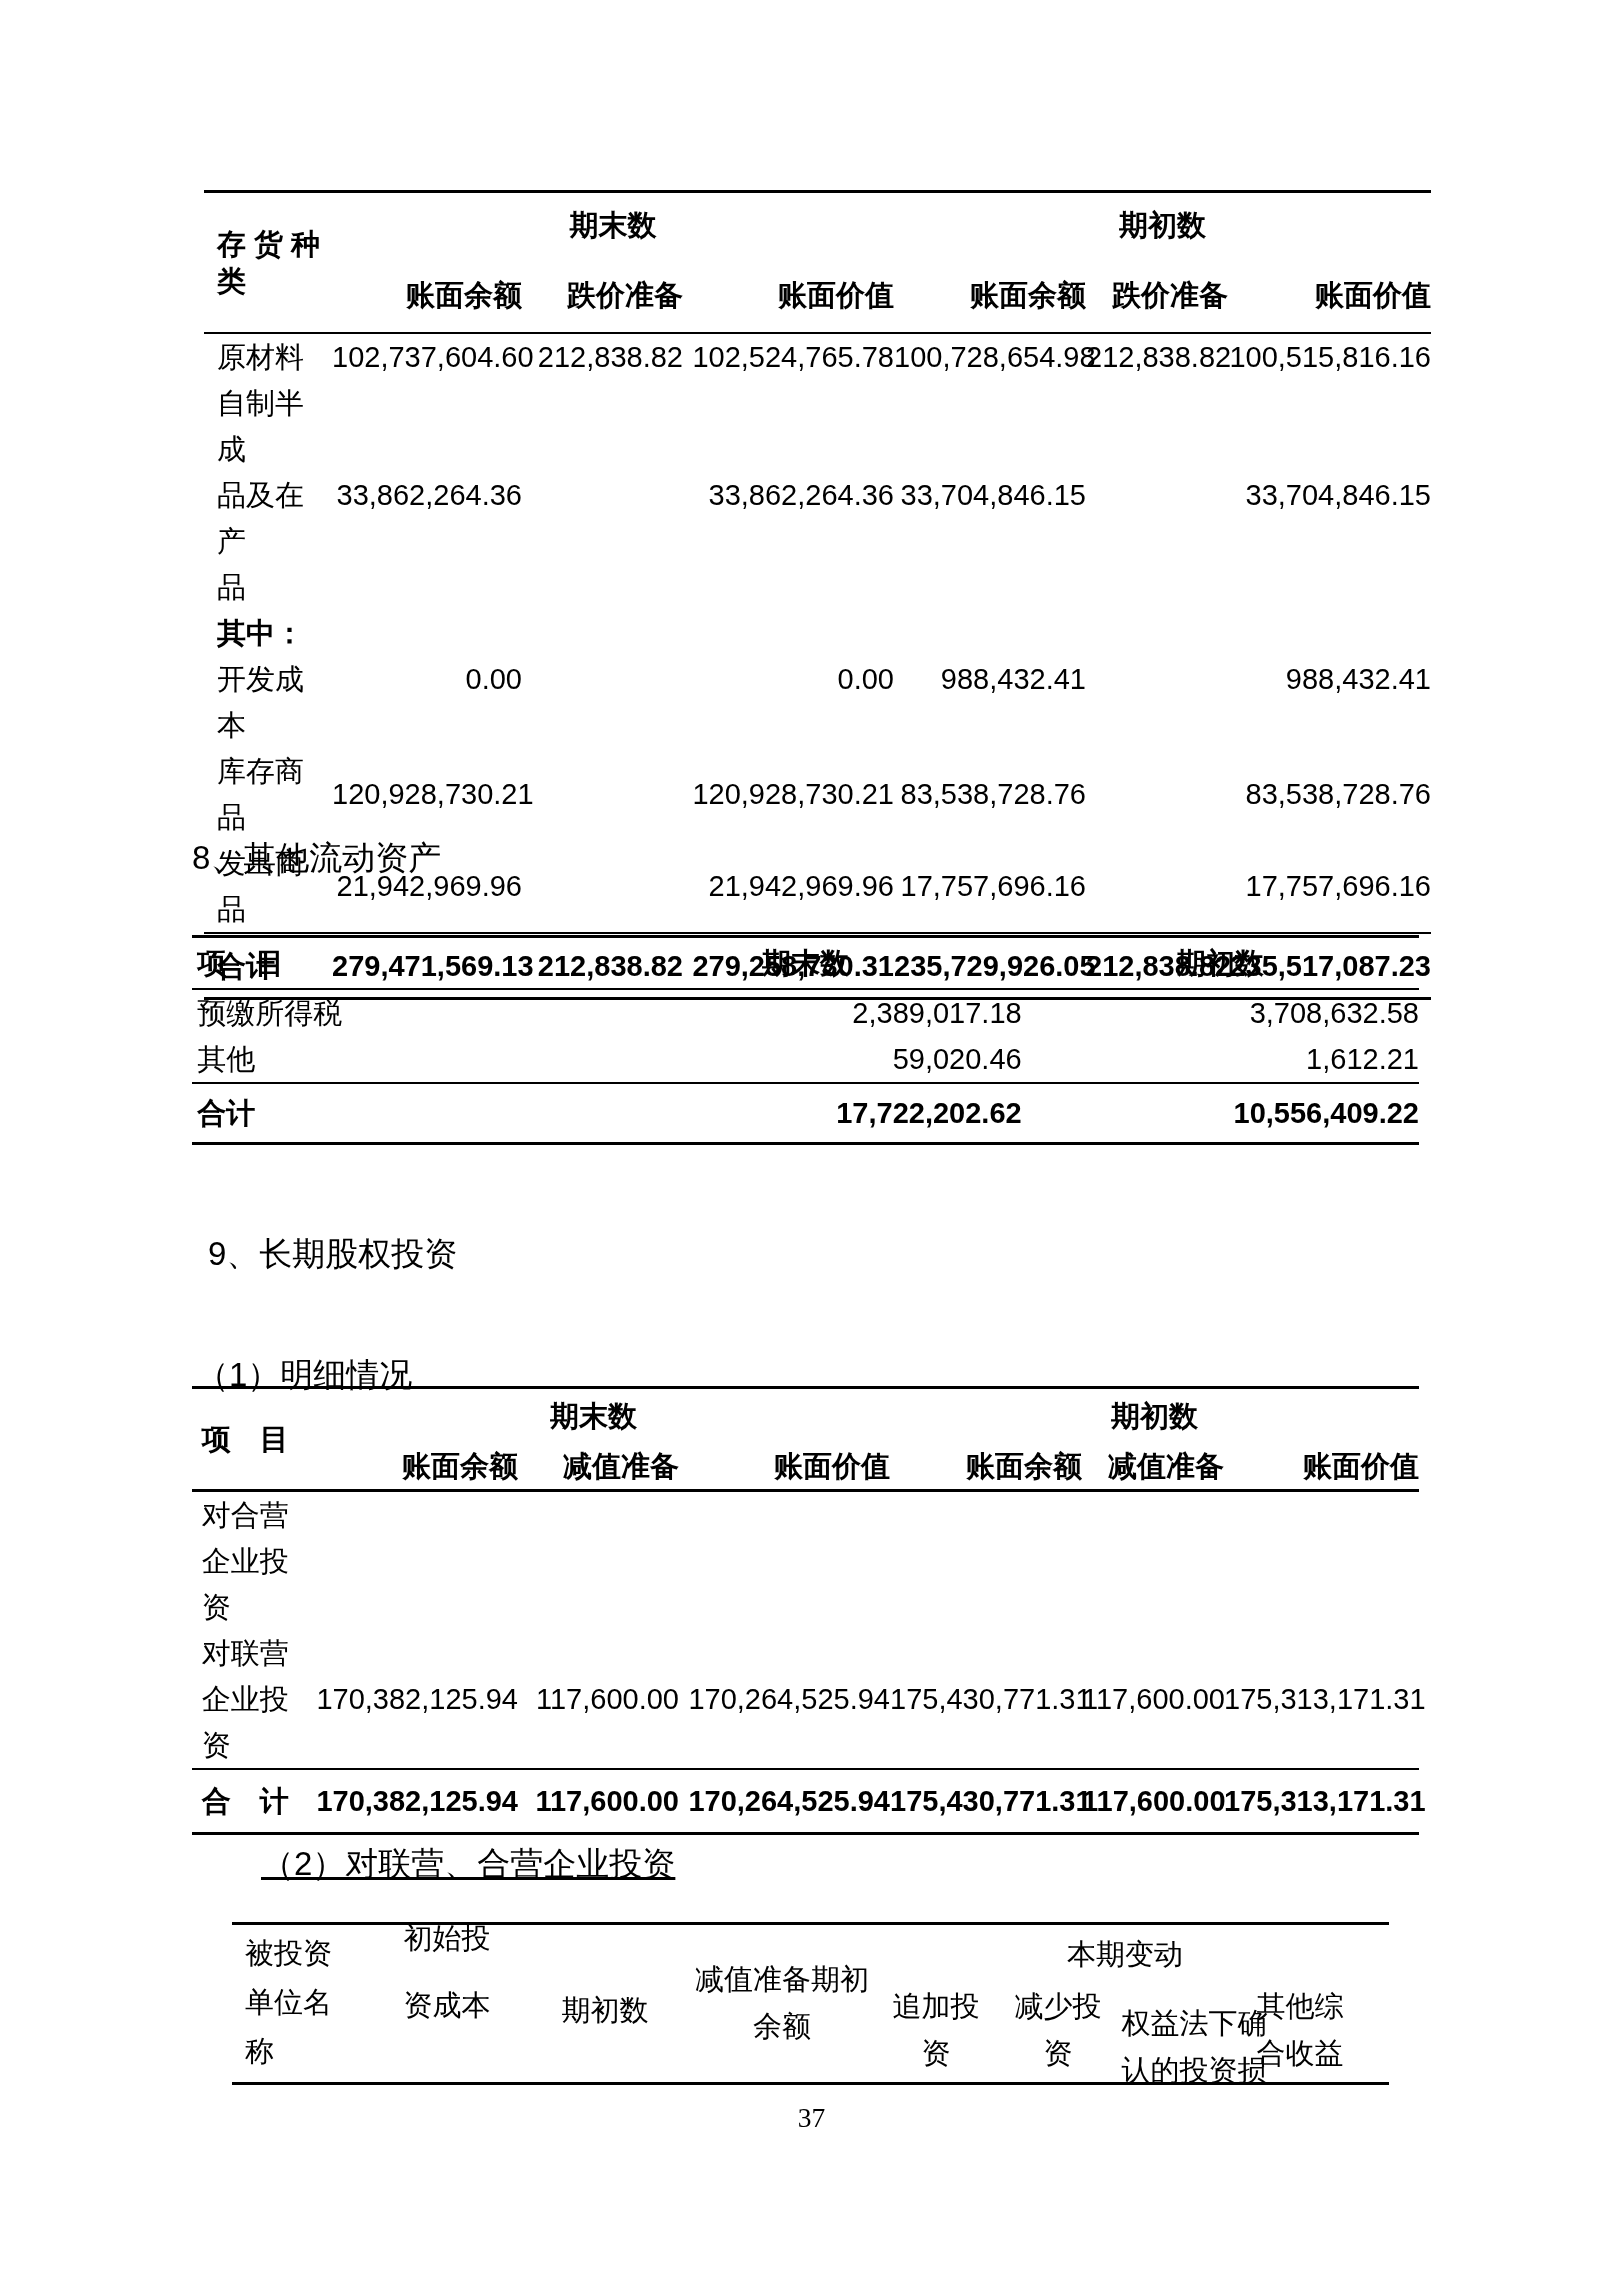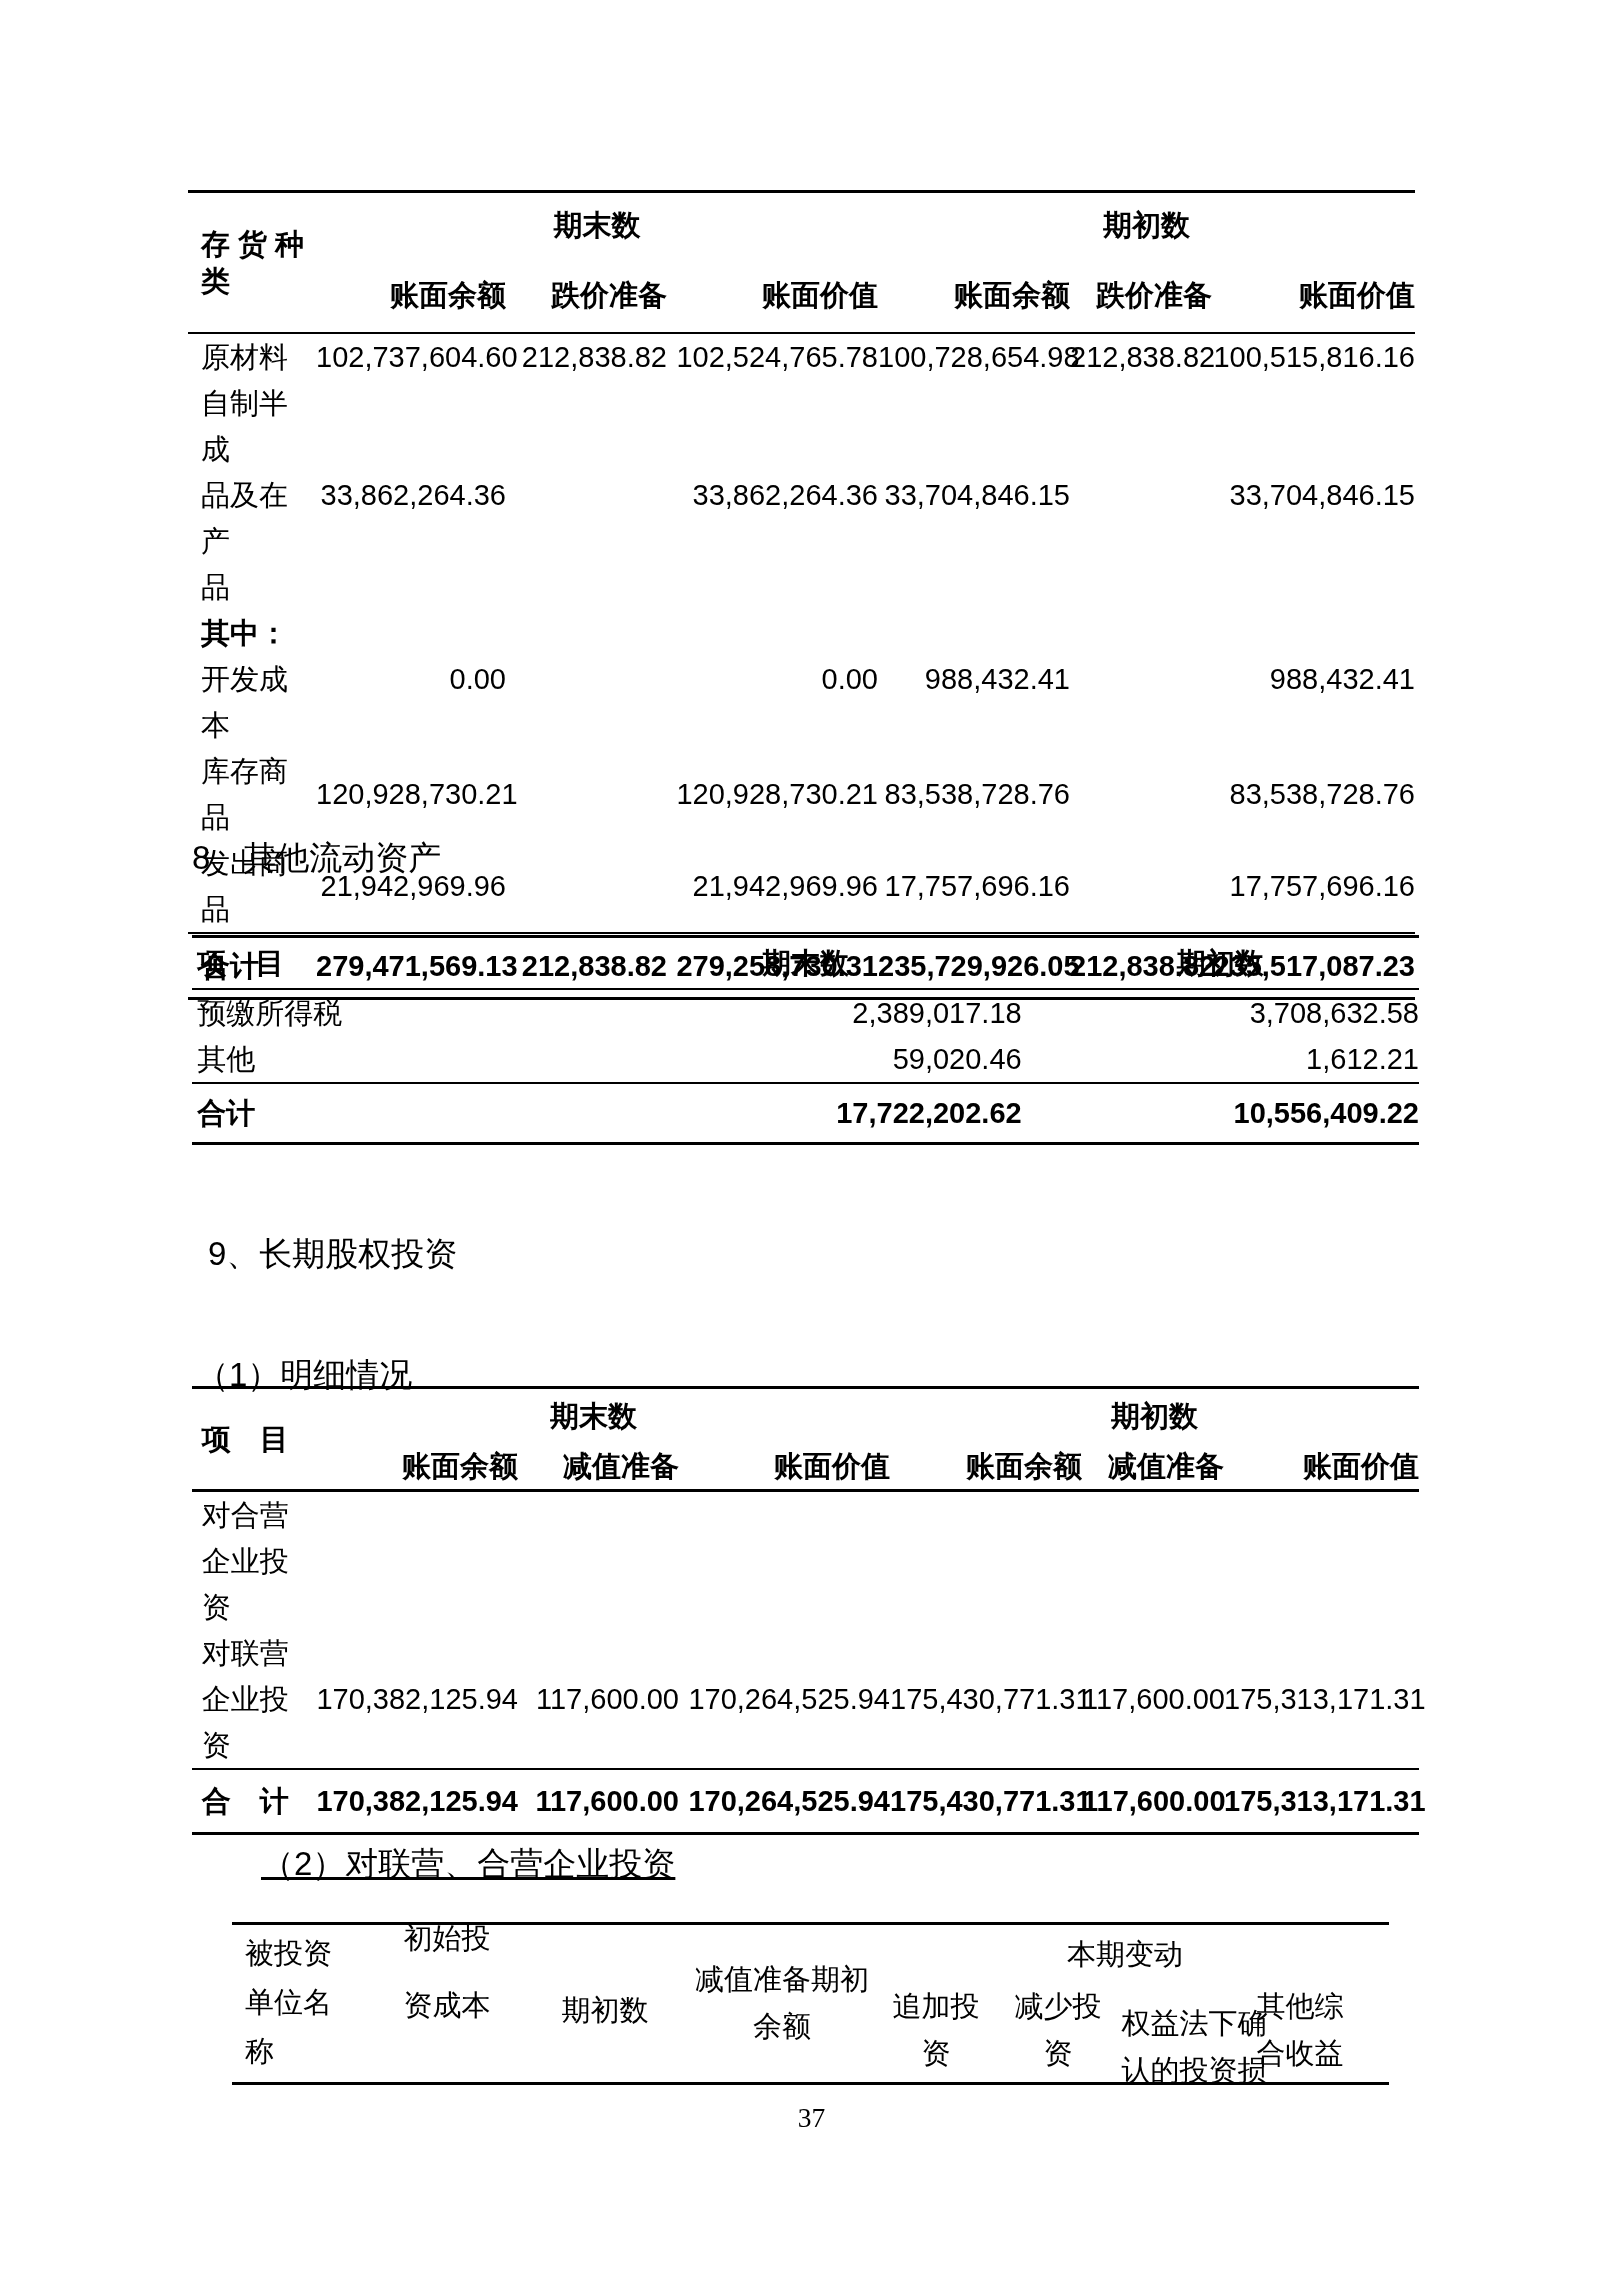--- a/index.html
+++ b/index.html
@@ -32,21 +32,21 @@
     overflow:visible;
   }
   td.lbl{white-space:pre-line;text-align:left;}
   td.lbl.wrap{white-space:normal;}
   .hdr{font-weight:bold;}
   td.grp{text-align:center;font-weight:bold;}
   .bp{font-weight:bold;}
   tfoot td{font-weight:bold;}
 
   
-  .t1{left:188px;top:190px;width:1227px;}
+  .t1{left:204px;top:190px;width:1227px;}
   .t1 thead{border-bottom:2.6px solid #000;}
   .t1 tr.h1 td{height:65px;line-height:37px;}
   .t1 tr.h2 td{height:74px;}
   .t1 td.lbl{padding-left:13px;}
   .t1 tfoot{border-top:2px solid #000;}
   .t1 tfoot td{height:63px;}
 
   
   .t2{left:192px;top:935px;width:1227px;}
   .t2 thead{border-bottom:2px solid #000;}

